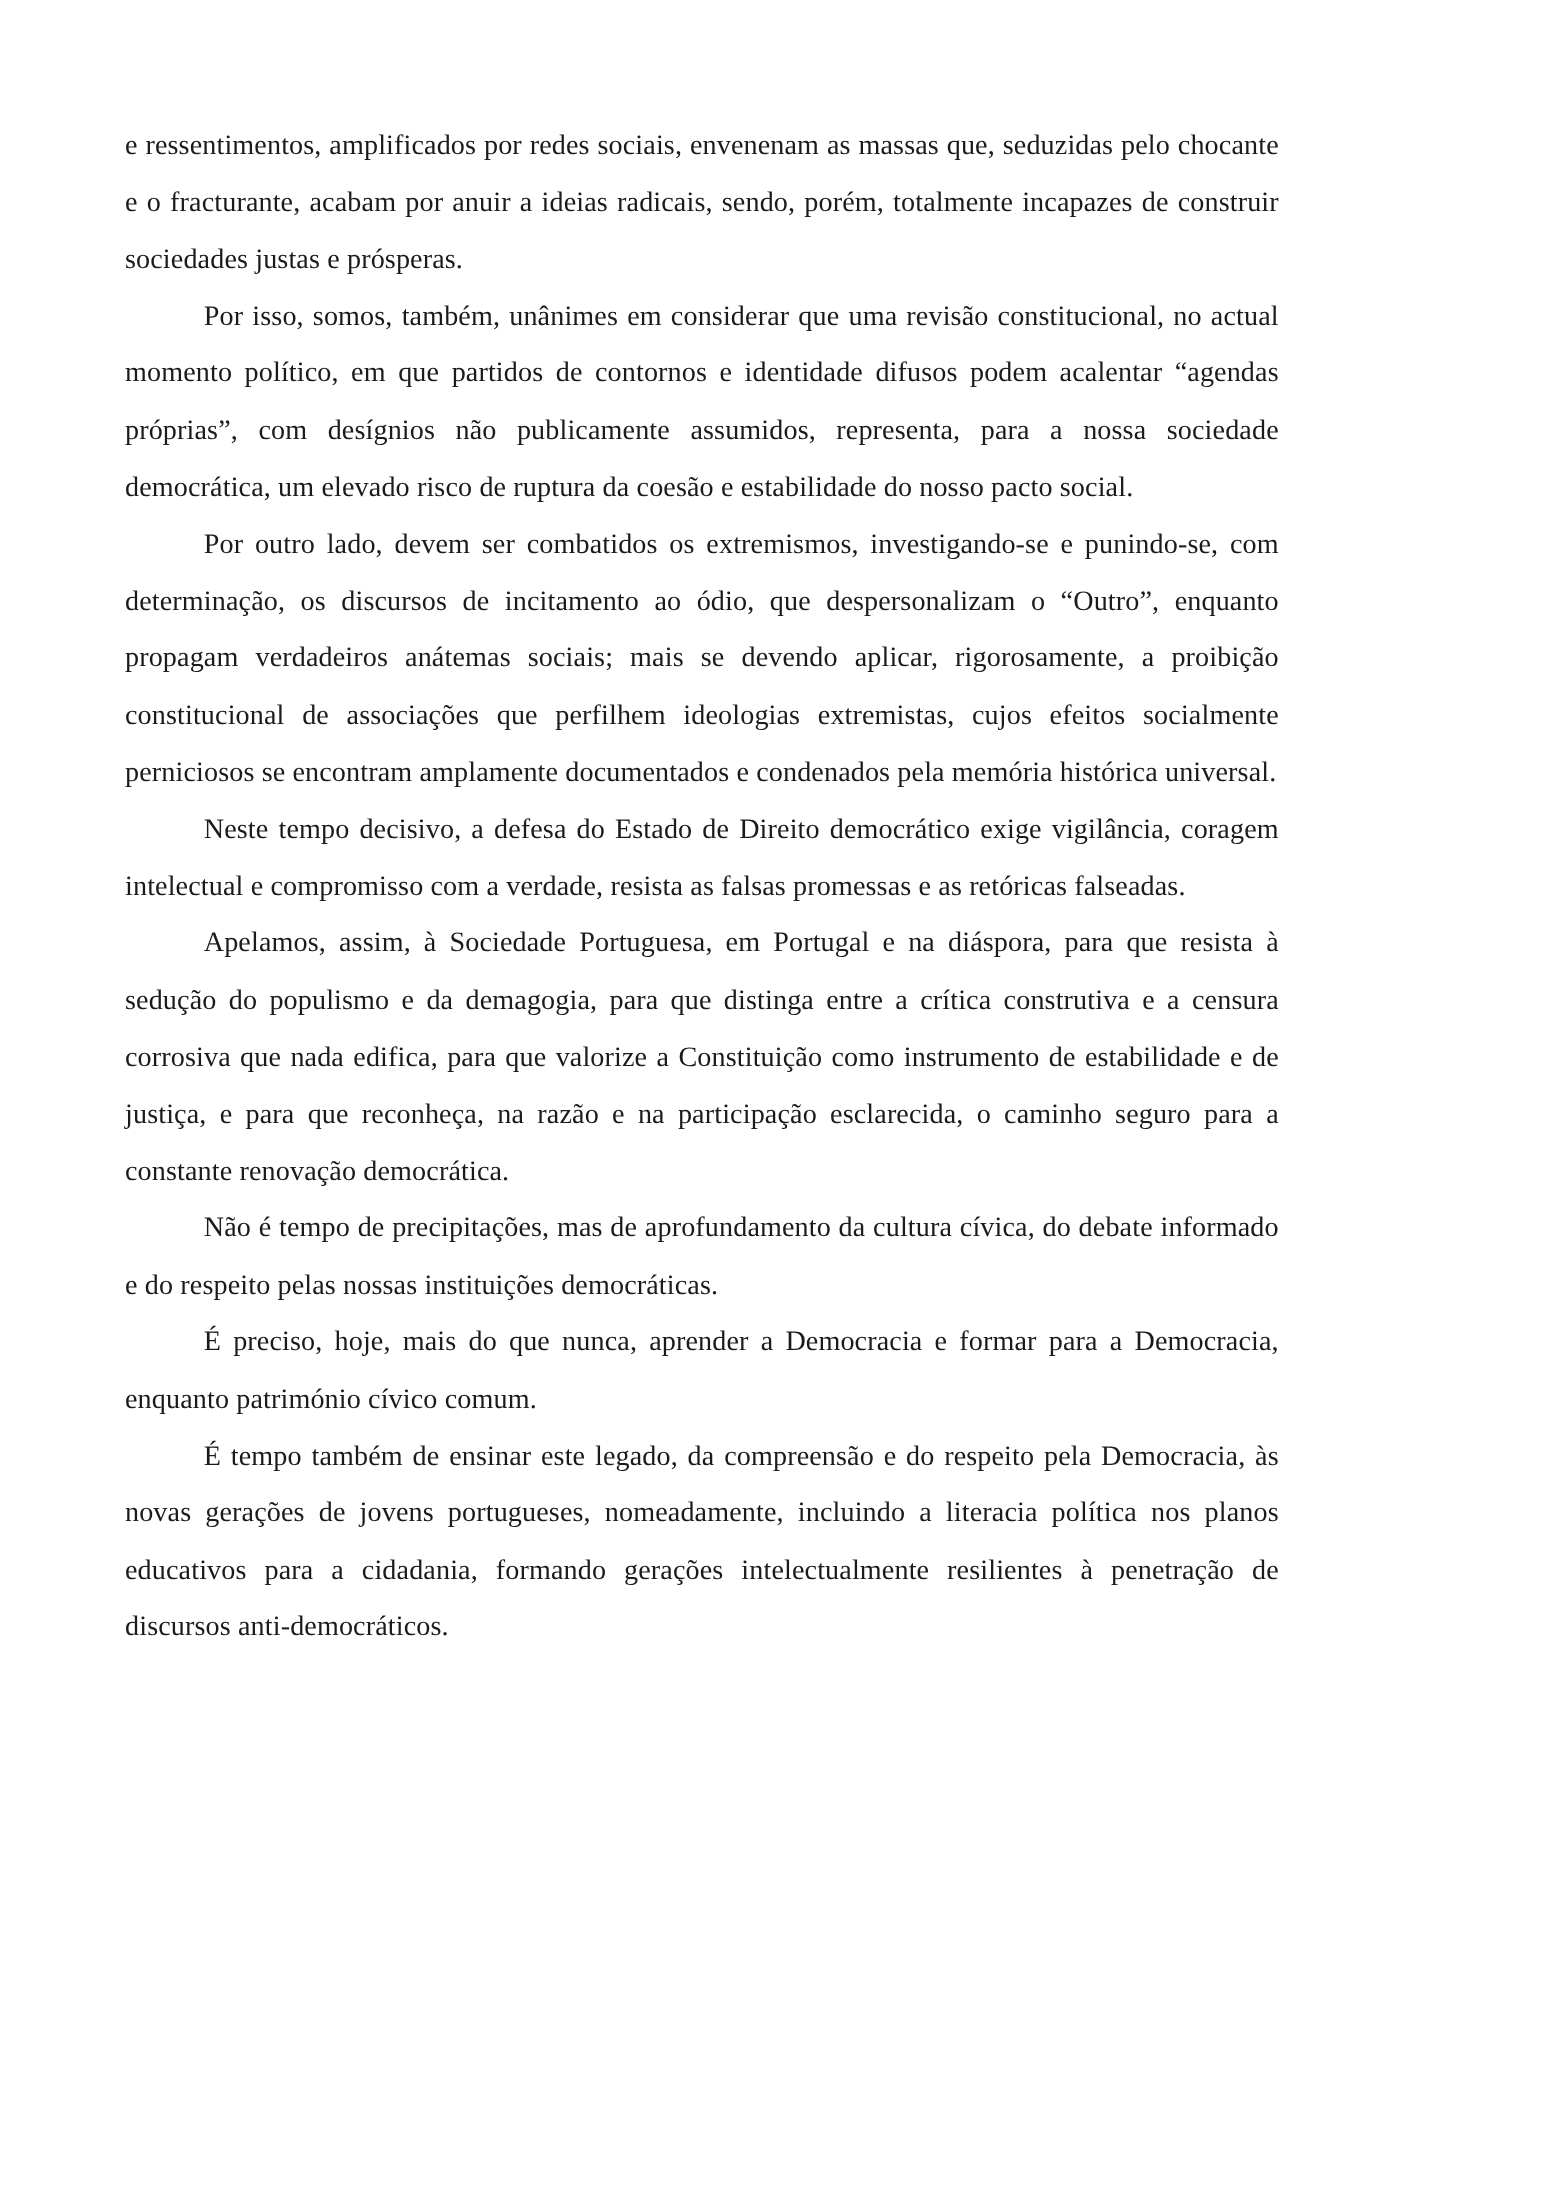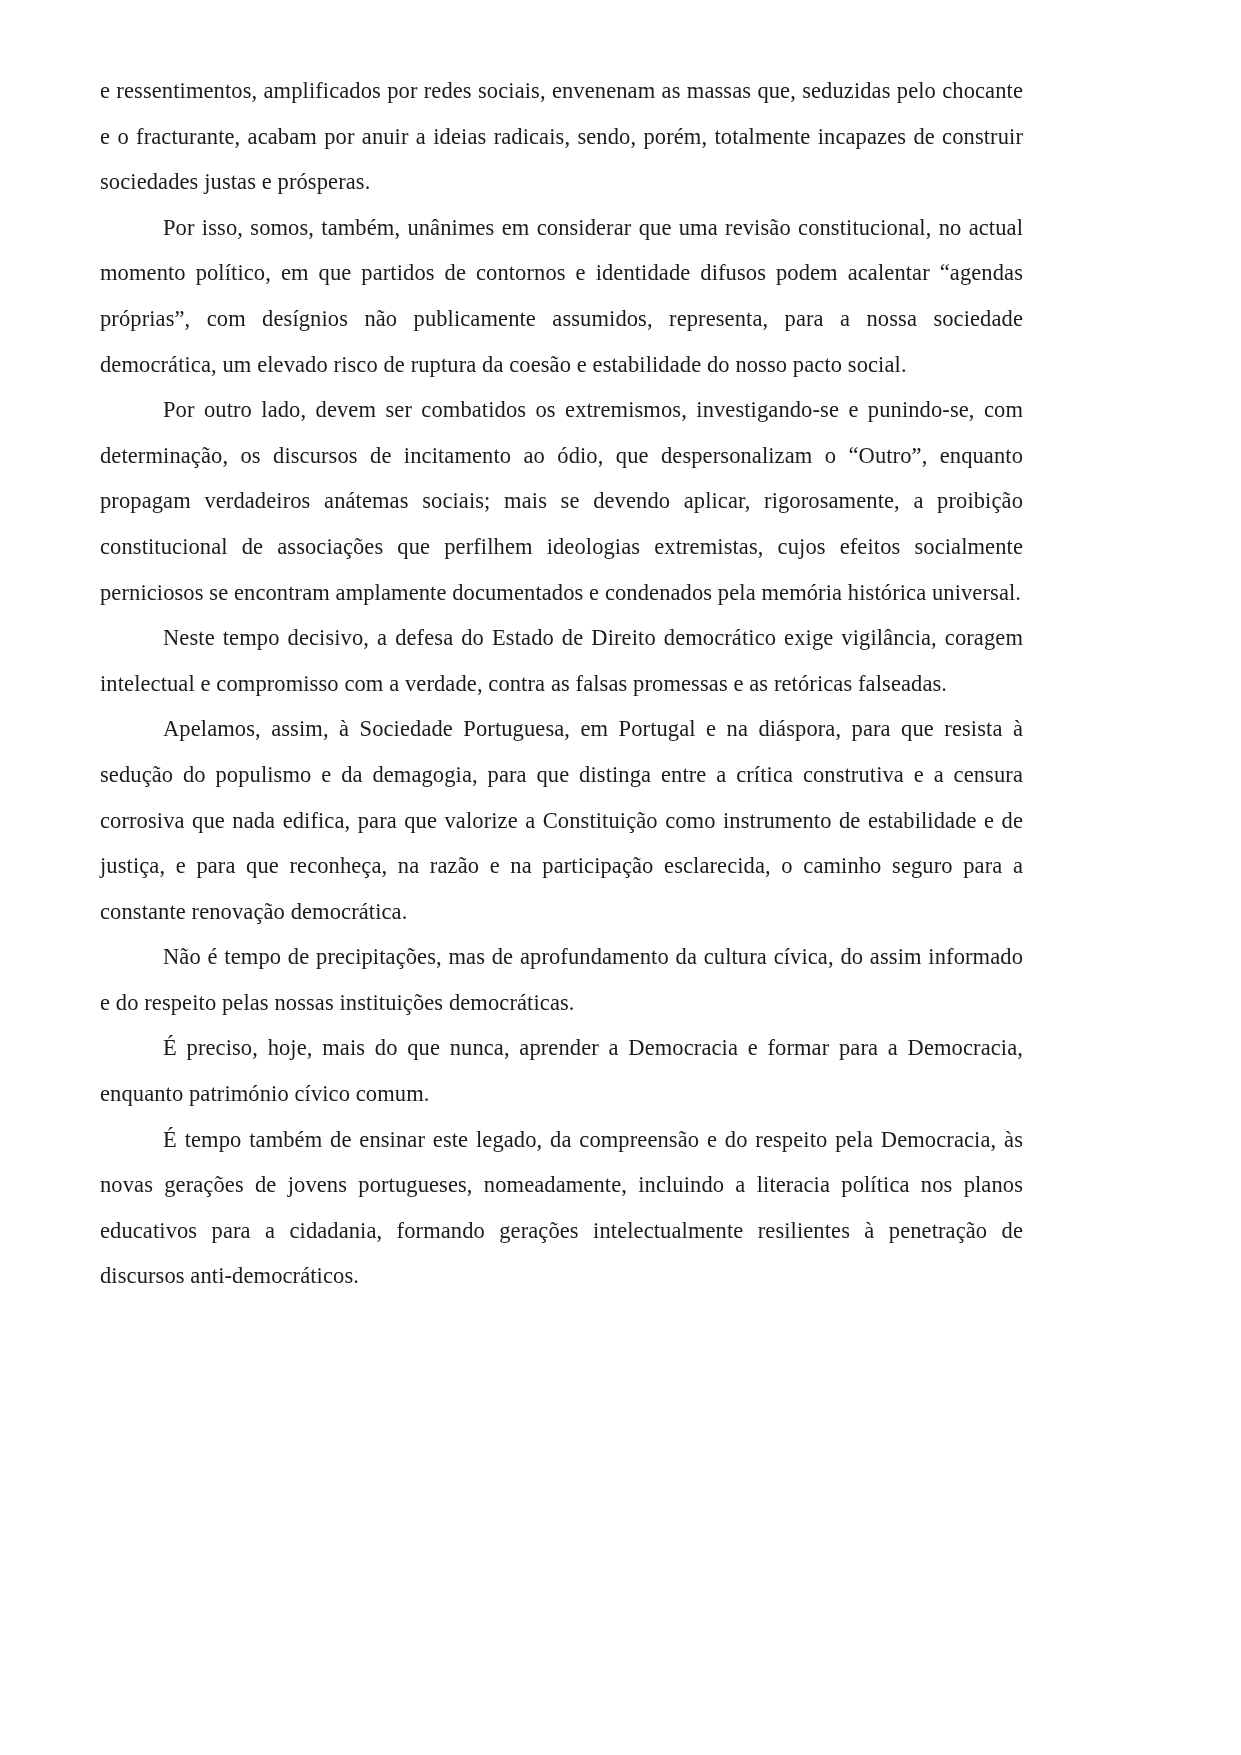--- a/index.html
+++ b/index.html
@@ -11,21 +11,21 @@
     width: 1241px;
     height: 1755px;
     font-family: "Liberation Serif", "DejaVu Serif", serif;
     color: #1b1b1b;
     -webkit-font-smoothing: antialiased;
   }
   .page {
     box-sizing: border-box;
     width: 1123px;
     height: 1755px;
-    padding: 68px 100px 0 100px;
+    padding: 93px 100px 0 100px;
     background: #ffffff;
     overflow: hidden;
   }
   .para {
     margin: 0;
     font-size: 22.5px;
     line-height: 45.6px;
     text-align: justify;
     text-indent: 63px;
     letter-spacing: 0.1px;
@@ -34,18 +34,18 @@
     text-indent: 0;
   }
 </style>
 </head>
 <body>
 
 <div class="page">
   <p class="para no-indent">e ressentimentos, amplificados por redes sociais, envenenam as massas que, seduzidas pelo chocante e o fracturante, acabam por anuir a ideias radicais, sendo, porém, totalmente incapazes de construir sociedades justas e prósperas.</p>
   <p class="para">Por isso, somos, também, unânimes em considerar que uma revisão constitucional, no actual momento político, em que partidos de contornos e identidade difusos podem acalentar “agendas próprias”, com desígnios não publicamente assumidos, representa, para a nossa sociedade democrática, um elevado risco de ruptura da coesão e estabilidade do nosso pacto social.</p>
   <p class="para">Por outro lado, devem ser combatidos os extremismos, investigando-se e punindo-se, com determinação, os discursos de incitamento ao ódio, que despersonalizam o “Outro”, enquanto propagam verdadeiros anátemas sociais; mais se devendo aplicar, rigorosamente, a proibição constitucional de associações que perfilhem ideologias extremistas, cujos efeitos socialmente perniciosos se encontram amplamente documentados e condenados pela memória histórica universal.</p>
-  <p class="para">Neste tempo decisivo, a defesa do Estado de Direito democrático exige vigilância, coragem intelectual e compromisso com a verdade, contra as falsas promessas e as retóricas falseadas.</p>
+  <p class="para">Neste tempo decisivo, a defesa do Estado de Direito democrático exige vigilância, coragem intelectual e compromisso com a verdade, resista as falsas promessas e as retóricas falseadas.</p>
   <p class="para">Apelamos, assim, à Sociedade Portuguesa, em Portugal e na diáspora, para que resista à sedução do populismo e da demagogia, para que distinga entre a crítica construtiva e a censura corrosiva que nada edifica, para que valorize a Constituição como instrumento de estabilidade e de justiça, e para que reconheça, na razão e na participação esclarecida, o caminho seguro para a constante renovação democrática.</p>
-  <p class="para">Não é tempo de precipitações, mas de aprofundamento da cultura cívica, do assim informado e do respeito pelas nossas instituições democráticas.</p>
+  <p class="para">Não é tempo de precipitações, mas de aprofundamento da cultura cívica, do debate informado e do respeito pelas nossas instituições democráticas.</p>
   <p class="para">É preciso, hoje, mais do que nunca, aprender a Democracia e formar para a Democracia, enquanto património cívico comum.</p>
   <p class="para">É tempo também de ensinar este legado, da compreensão e do respeito pela Democracia, às novas gerações de jovens portugueses, nomeadamente, incluindo a literacia política nos planos educativos para a cidadania, formando gerações intelectualmente resilientes à penetração de discursos anti-democráticos.</p>
 </div>
 
 </body></html>

